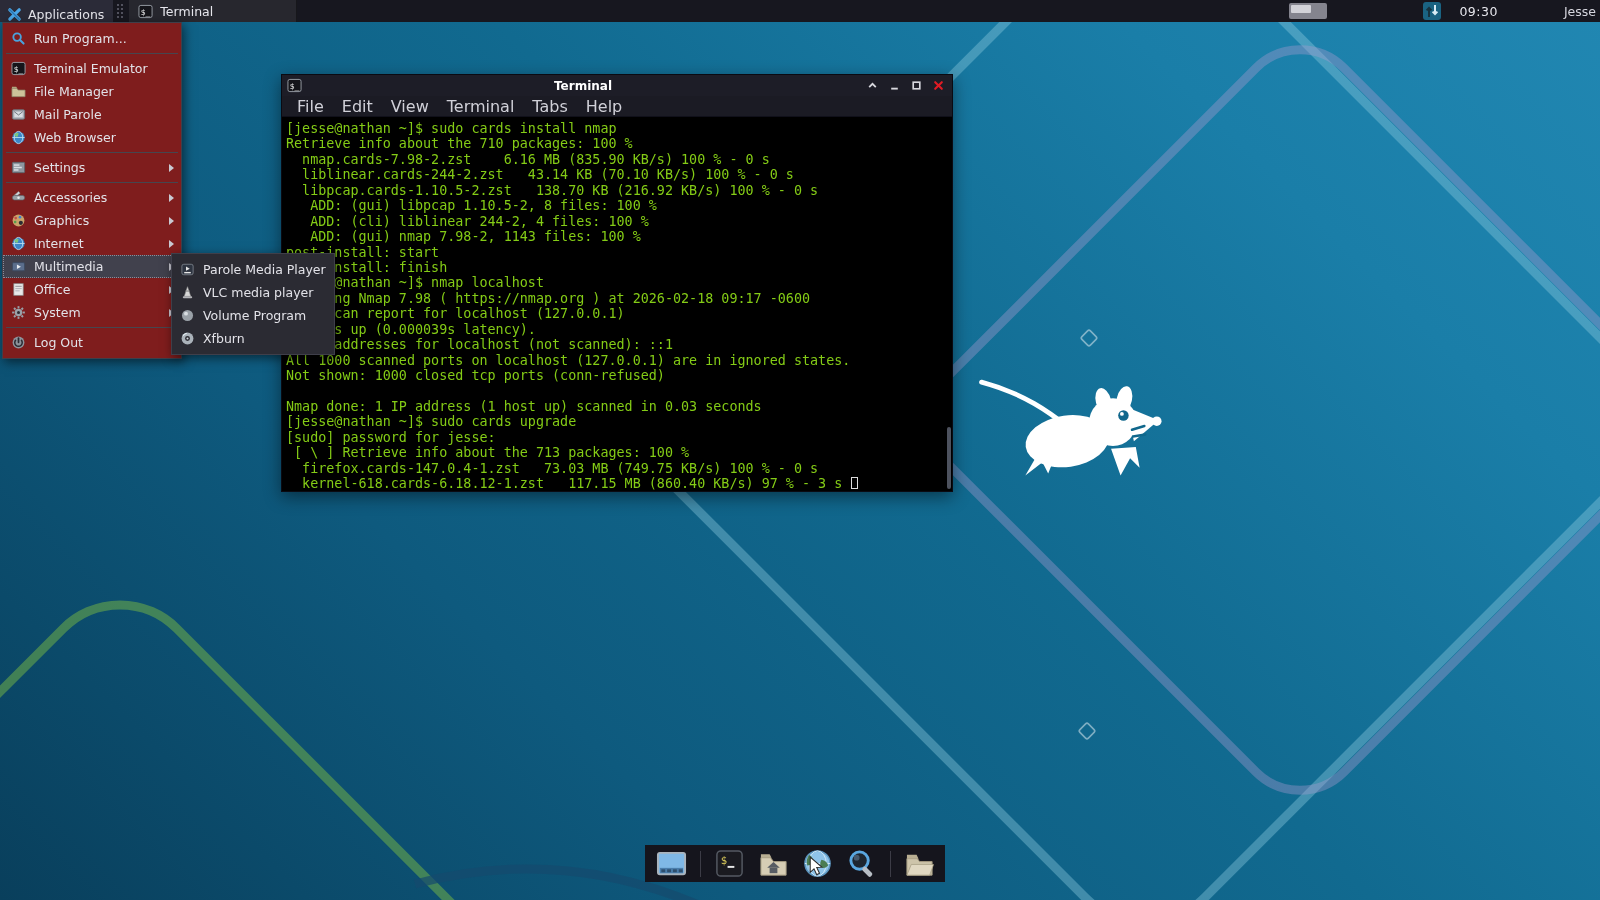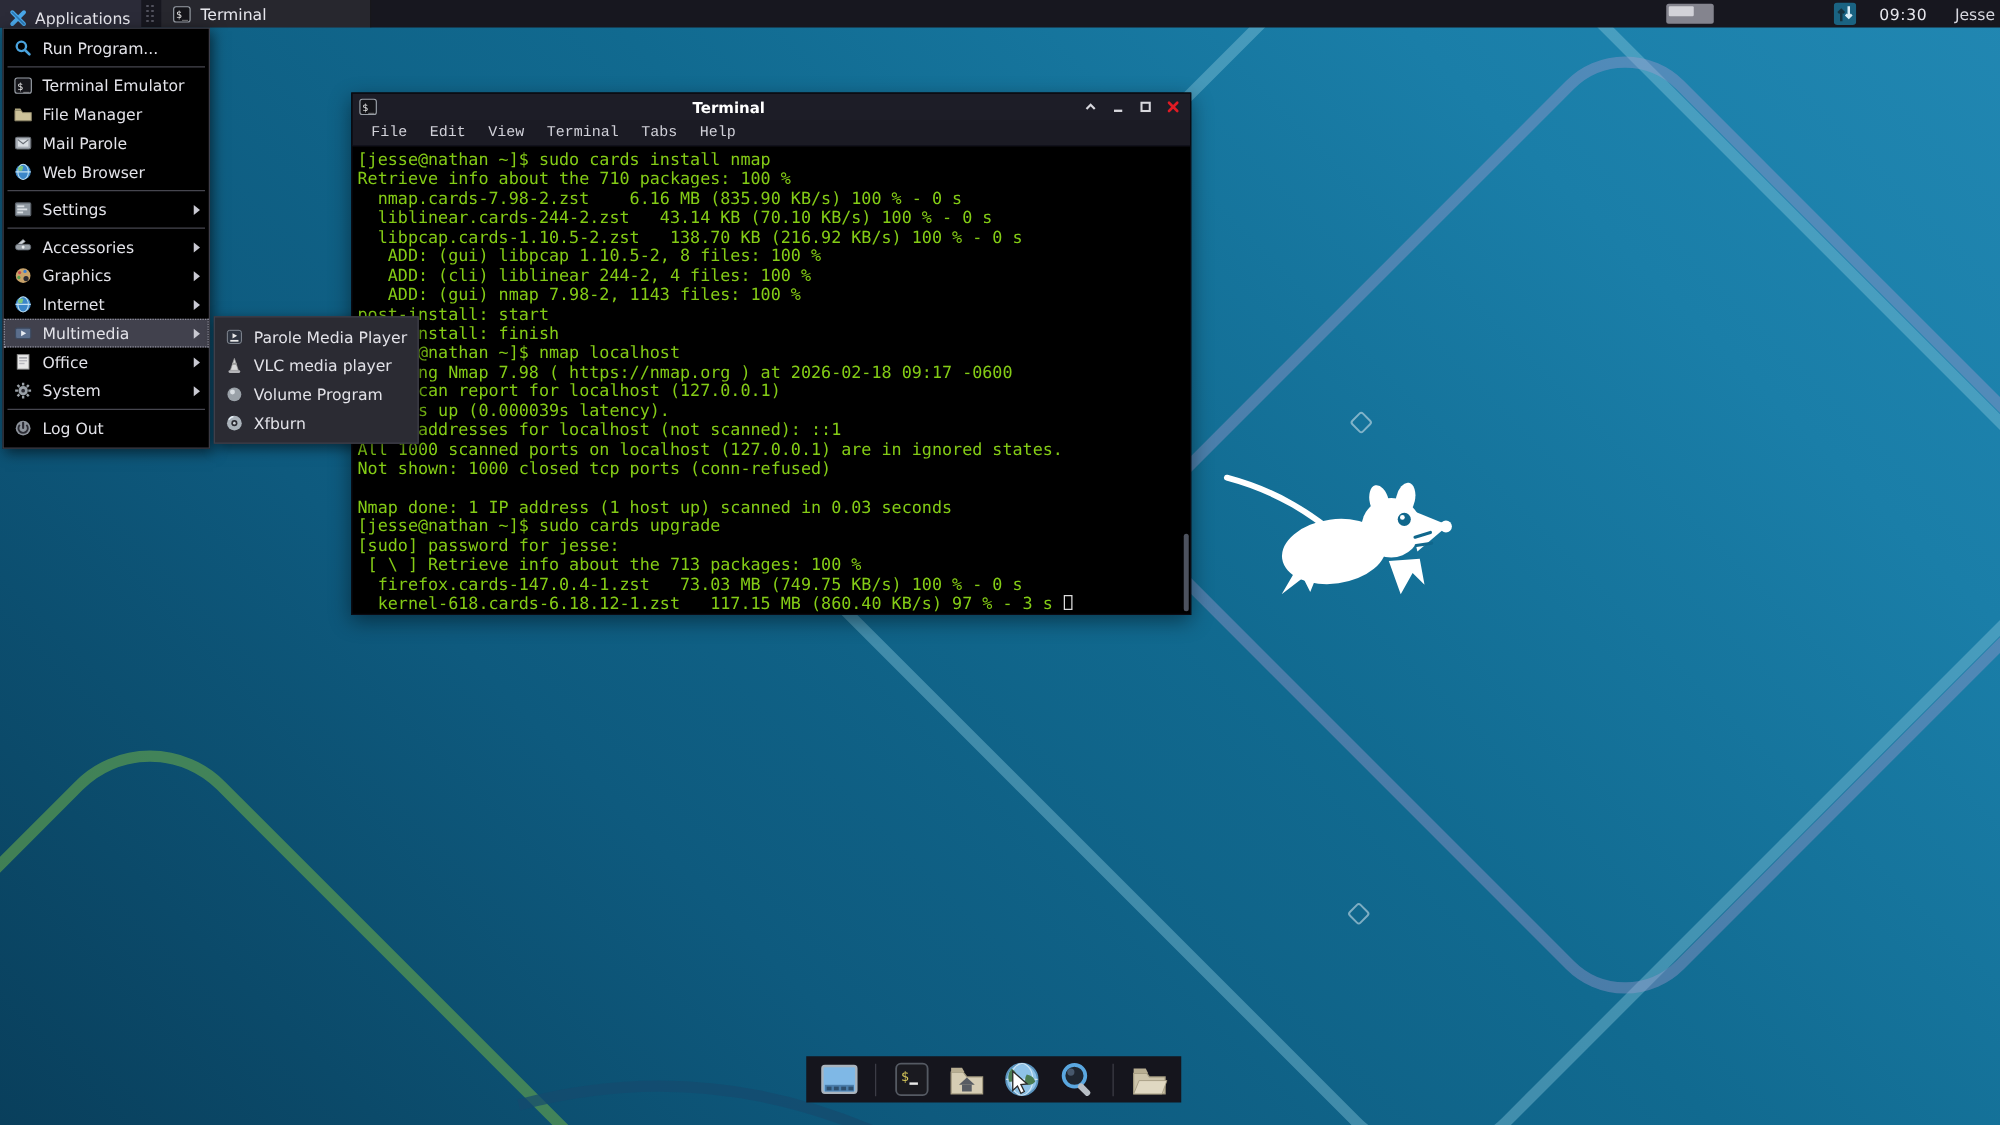--- a/index.html
+++ b/index.html
@@ -20,44 +20,44 @@
     background-size:2px 100%; background-position:2px 0, 6px 0; background-repeat:repeat-y;
     background-image:repeating-linear-gradient(to bottom,#52525e 0 2px,transparent 2px 4px),repeating-linear-gradient(to bottom,#52525e 0 2px,transparent 2px 4px);
     background-position:2px 0,6px 0; }
   .task-button { height:100%; width:168px; margin-left:4px; display:flex; align-items:center; gap:7px;
     padding:0 8px; background:rgba(255,255,255,0.07); border-right:1px solid rgba(0,0,0,.4); }
   .panel-right { margin-left:auto; display:flex; align-items:center; padding-right:4px; }
   .pager { width:38px; height:16px; background:#84848e; border-radius:2px; position:relative; margin-right:96px; }
   .pager-inner { position:absolute; left:2px; top:2px; width:20px; height:8px; background:#d2d2d8; border-radius:1px; }
   .tray-icon { width:18px; height:18px; margin-right:18px; }
   .clock { margin-right:22px; letter-spacing:.5px; }
-  .user { color:#d6d6de; }
+  .user { color:#d6d6de;margin-left:44px; }
 
   
-  .apps-menu { position:absolute; left:2px; top:22px; width:166px; background:#000000;
+  .apps-menu { position:absolute; left:2px; top:22px; width:180px; background:#7f1d1d;
     border:1px solid #3f3f4a; box-shadow:2px 3px 10px rgba(0,0,0,.55); padding:4px 0; z-index:60; }
   .submenu { position:absolute; left:157px; top:253px; width:164px; background:#2b2b33;
     border:1px solid #3f3f4a; box-shadow:2px 3px 10px rgba(0,0,0,.55); padding:4px 0; z-index:61;margin-left:14px; }
   .menu-item { height:23px; display:flex; align-items:center; gap:8px; padding:0 7px;
     color:#e2e2e8; font-size:12.5px; white-space:nowrap; }
   .menu-item.highlight { background:#41414d; outline:1px dotted #8d8d9a; outline-offset:-1px; }
   .micon { width:16px; height:16px; flex:none; display:flex; align-items:center; justify-content:center; }
   .menu-sep { height:1px; background:#46464f; margin:3px 3px; }
   .sub-arrow { margin-left:auto; width:0; height:0; border-left:5px solid #c9c9d2;
     border-top:4px solid transparent; border-bottom:4px solid transparent; }
 
   
   .terminal { position:absolute; left:281px; top:74px; width:672px; height:418px; background:#000;
     border:1px solid #0a0a12; box-shadow:0 5px 16px rgba(0,0,0,.45); z-index:40; }
   .titlebar { height:21px; background:#1d1d27; display:flex; align-items:center; padding:0 6px 0 4px; gap:6px; }
   .titlebar .title { flex:1; text-align:center; color:#fff; font-weight:bold; font-size:12px; }
   .win-btn { width:16px; height:16px; display:flex; align-items:center; justify-content:center; }
   .menubar { height:21px; background:#1b1b24; border-bottom:1px solid #10101a; display:flex;
     align-items:center; padding-left:6px; }
-  .mitem { padding:0 9px; color:#d0d0d8; font-size:12px;font-family:Liberation Mono, monospace; }
+  .mitem { padding:0 9px; color:#d0d0d8; font-size:16px; }
   .term-content { position:absolute; left:0; right:0; top:43px; bottom:0; padding:3px 0 0 4px;
     font-family:"DejaVu Sans Mono", monospace; font-size:13.4px; line-height:15.45px; color:#84cc16;
     white-space:pre; overflow:hidden; }
   .tline { height:15.45px; }
   .cursor { display:inline-block; width:7px; height:12px; border:1px solid #dcdcdc; vertical-align:-1px; margin-left:1px; }
   .term-scrollthumb { position:absolute; right:1px; top:352px; width:4px; height:62px; background:#4d525e; border-radius:2px; }
 
   
   .dock { position:absolute; left:645px; top:845px; width:300px; height:37px; background:#15151d;
     display:flex; align-items:center; justify-content:center; gap:13px; z-index:45; }

